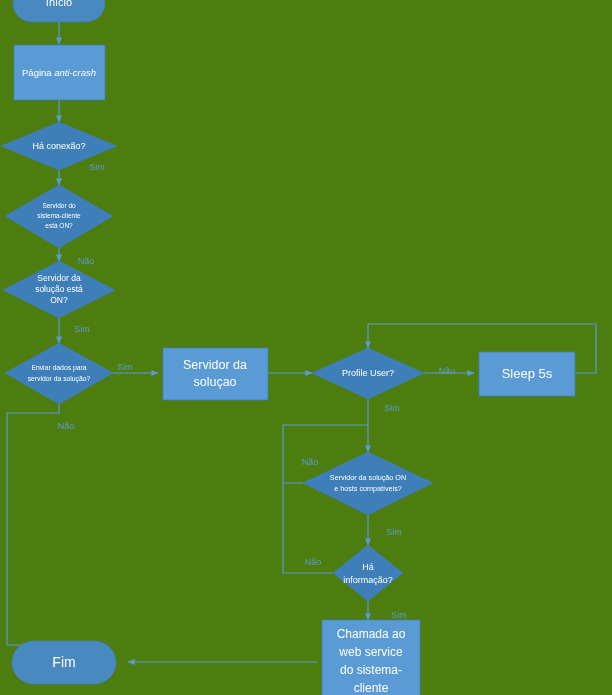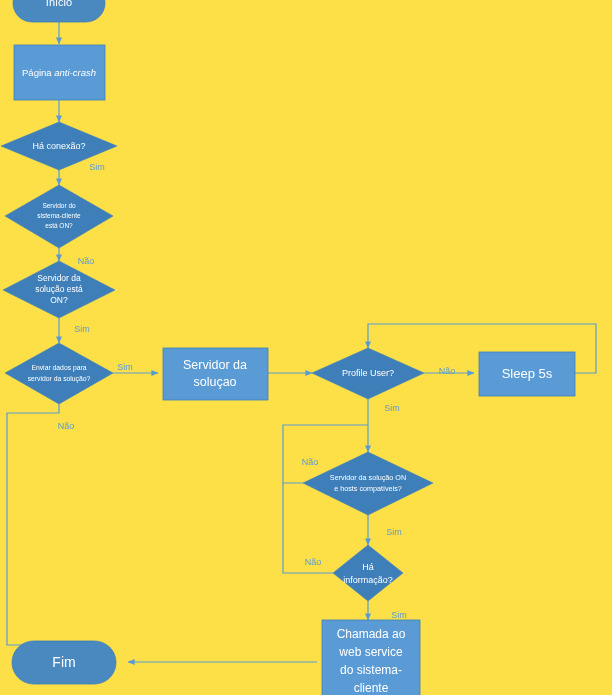--- a/index.html
+++ b/index.html
@@ -5,21 +5,21 @@
 <style>
   html,body{margin:0;padding:0;background:#ffffff;}
   body{
     font-family:"Liberation Sans", sans-serif;
     -webkit-font-smoothing:antialiased;
   }
   #stage{
     position:relative;
     width:612px;
     height:695px;
-    background:#fde047;
+    background:#4d7c0f;
     overflow:hidden;
   }
   svg#flow{
     position:absolute;
     left:0; top:0;
     width:612px; height:695px;
     display:block;
   }
   .node-label{
     fill:#ffffff;

